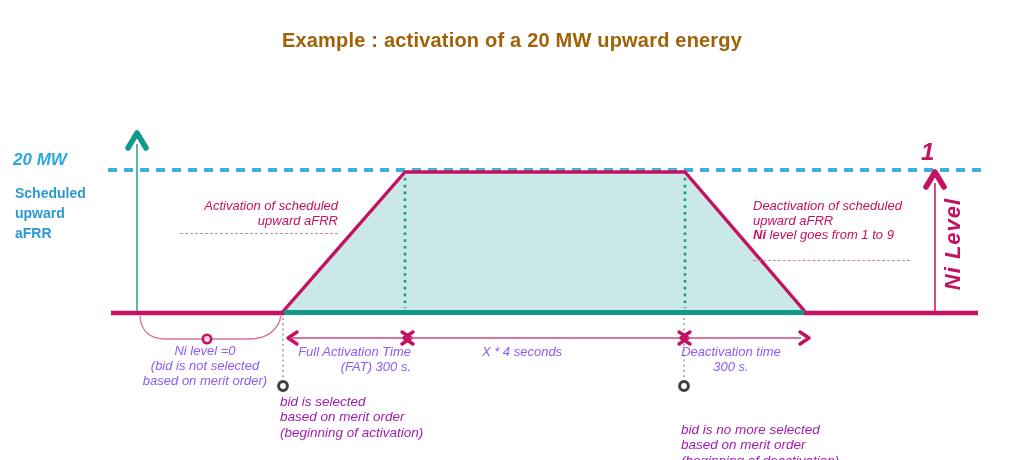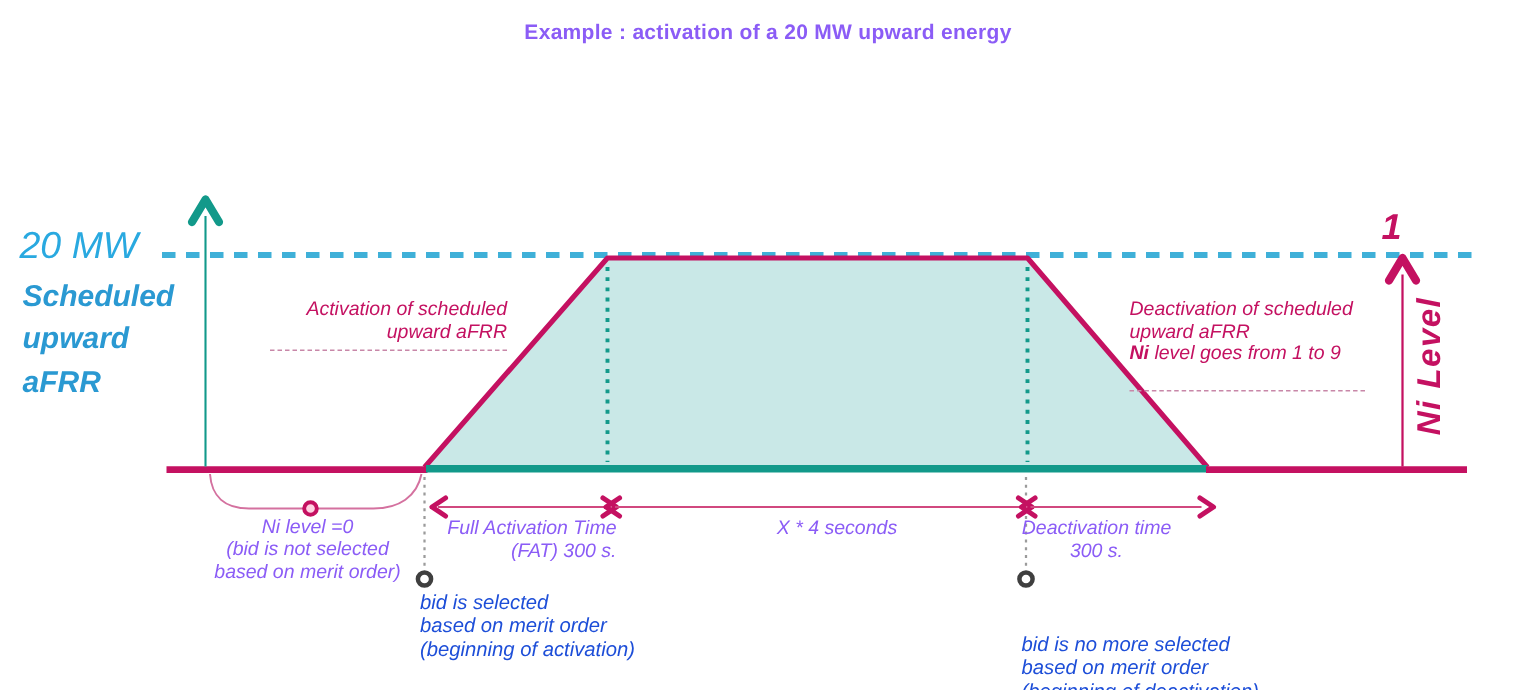--- a/index.html
+++ b/index.html
@@ -2,42 +2,42 @@
 <html><head>
 <meta charset="utf-8">
 <style>
   html,body { margin:0; padding:0; background:#fff; }
   .canvas {
     position:relative; width:1024px; height:460px; background:#ffffff;
     font-family:"Liberation Sans", sans-serif; overflow:hidden;
   }
   .layer { position:absolute; left:0; top:0; }
   .page-title {
-    position:absolute; top:13px; left:0; right:0; text-align:center;
-    color:#8b5cf6; font-weight:bold; font-size:14px; letter-spacing:0.2px;
+    position:absolute; top:29px; left:0; right:0; text-align:center;
+    color:#a16207; font-weight:bold; font-size:20px; letter-spacing:0.2px;
   }
   .mw-value {
     position:absolute; left:13px; top:150px; color:#29a9e0;
-    font-weight:normal; font-style:italic; font-size:25px;
+    font-weight:bold; font-style:italic; font-size:17px;
   }
   .mw-desc {
     position:absolute; left:15px; top:184px; color:#2a99d2;
-    font-weight:bold; font-style:italic; font-size:20px; line-height:1.42;
+    font-weight:bold; font-size:14px; line-height:1.42;
     white-space:pre-line;
   }
   .note { position:absolute; font-style:italic; font-size:13px; line-height:1.12; color:#c41161; }
   .note b { font-weight:bold; }
   .note-activation { left:180px; top:199px; width:158px; text-align:right; padding-bottom:5px; border-bottom:1.3px dashed #c887a8; }
   .note-deactivation { left:753px; top:199px; width:157px; text-align:left; padding-bottom:17px; border-bottom:1.3px dashed #c887a8; }
   .pink-label { position:absolute; color:#8b5cf6; font-style:italic; font-size:13px; line-height:1.16; white-space:pre-line; }
   .lbl-ni-zero { left:117px; top:343px; width:176px; text-align:center; }
   .lbl-fat { left:283px; top:344px; width:128px; text-align:right; }
-  .lbl-hold { left:428px; top:344px; width:260px; text-align:center; }
+  .lbl-hold { left:392px; top:344px; width:260px; text-align:center; }
   .lbl-deact { left:667px; top:344px; width:128px; text-align:center; }
-  .gray-note { position:absolute; color:#1d4ed8; font-style:italic; font-size:13.5px; line-height:1.13; white-space:pre-line; }
+  .gray-note { position:absolute; color:#a21caf; font-style:italic; font-size:13.5px; line-height:1.13; white-space:pre-line; }
   .gray-note.left-marker { left:280px; top:394px; width:190px; }
   .gray-note.right-marker { left:681px; top:394px; width:210px;margin-top:28px; }
   .ni-one { position:absolute; left:921px; top:138px; color:#c41161; font-weight:bold; font-style:italic; font-size:24px; }
   .ni-level-label {
     position:absolute; left:953px; top:244px; transform:translate(-50%,-50%) rotate(-90deg);
     transform-origin:center; color:#c41161; font-weight:bold; font-style:italic;
     font-size:22px; letter-spacing:1px; white-space:nowrap;
   }
 </style>
 </head>

